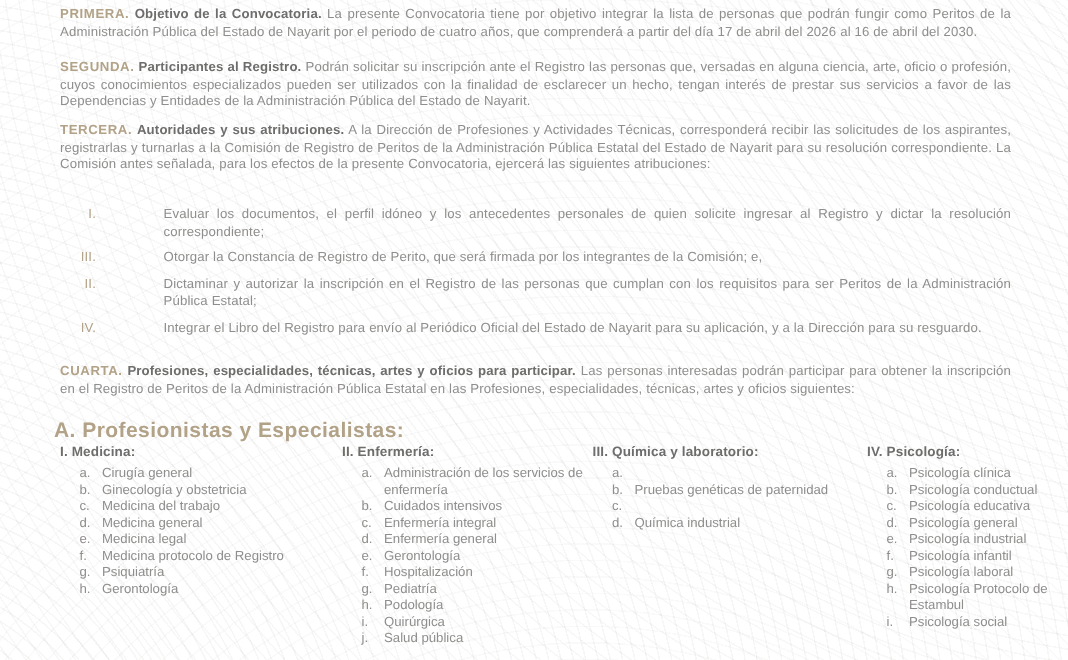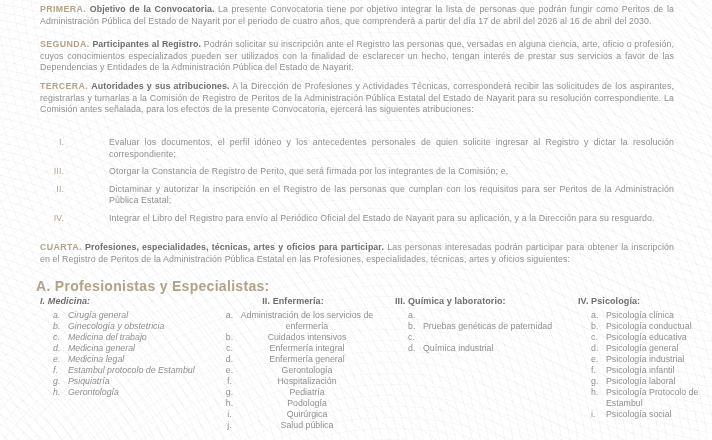--- a/index.html
+++ b/index.html
@@ -78,21 +78,21 @@
         <span class="attr-num">IV.</span>
         <span class="attr-text">Integrar el Libro del Registro para envío al Periódico Oficial del Estado de Nayarit para su aplicación, y a la Dirección para su resguardo.</span>
       </div>
     </div>
 
   <p class="para" style="top:242px"><span class="gold">CUARTA.</span> <span class="bold">Profesiones, especialidades, técnicas, artes y oficios para participar.</span> <span>Las personas interesadas podrán participar para obtener la inscripción en el Registro de Peritos de la Administración Pública Estatal en las Profesiones, especialidades, técnicas, artes y oficios siguientes:</span></p>
 
   <p class="category-heading">A. Profesionistas y Especialistas:</p>
 
   <div id="columns-area">
-      <div class="speciality-col" style="left: 40px; width: 175px; font-style: italic;">
+      <div class="speciality-col" style="left: 40px; width: 175px;">
         <div class="col-header">I. Medicina:</div>
         <div class="sub-item">
           <span class="sub-letter">a.</span>
           <span class="sub-text">Cirugía general</span>
         </div>
         <div class="sub-item">
           <span class="sub-letter">b.</span>
           <span class="sub-text">Ginecología y obstetricia</span>
         </div>
         <div class="sub-item">
@@ -102,32 +102,32 @@
         <div class="sub-item">
           <span class="sub-letter">d.</span>
           <span class="sub-text">Medicina general</span>
         </div>
         <div class="sub-item">
           <span class="sub-letter">e.</span>
           <span class="sub-text">Medicina legal</span>
         </div>
         <div class="sub-item">
           <span class="sub-letter">f.</span>
-          <span class="sub-text">Estambul protocolo de Estambul</span>
+          <span class="sub-text">Medicina protocolo de Registro</span>
         </div>
         <div class="sub-item">
           <span class="sub-letter">g.</span>
           <span class="sub-text">Psiquiatría</span>
         </div>
         <div class="sub-item">
           <span class="sub-letter">h.</span>
           <span class="sub-text">Gerontología</span>
         </div>
       </div>
-      <div class="speciality-col" style="left: 209px; width: 168px; text-align: center;">
+      <div class="speciality-col" style="left: 228px; width: 168px;">
         <div class="col-header">II. Enfermería:</div>
         <div class="sub-item">
           <span class="sub-letter">a.</span>
           <span class="sub-text">Administración de los servicios de enfermería</span>
         </div>
         <div class="sub-item">
           <span class="sub-letter">b.</span>
           <span class="sub-text">Cuidados intensivos</span>
         </div>
         <div class="sub-item">

